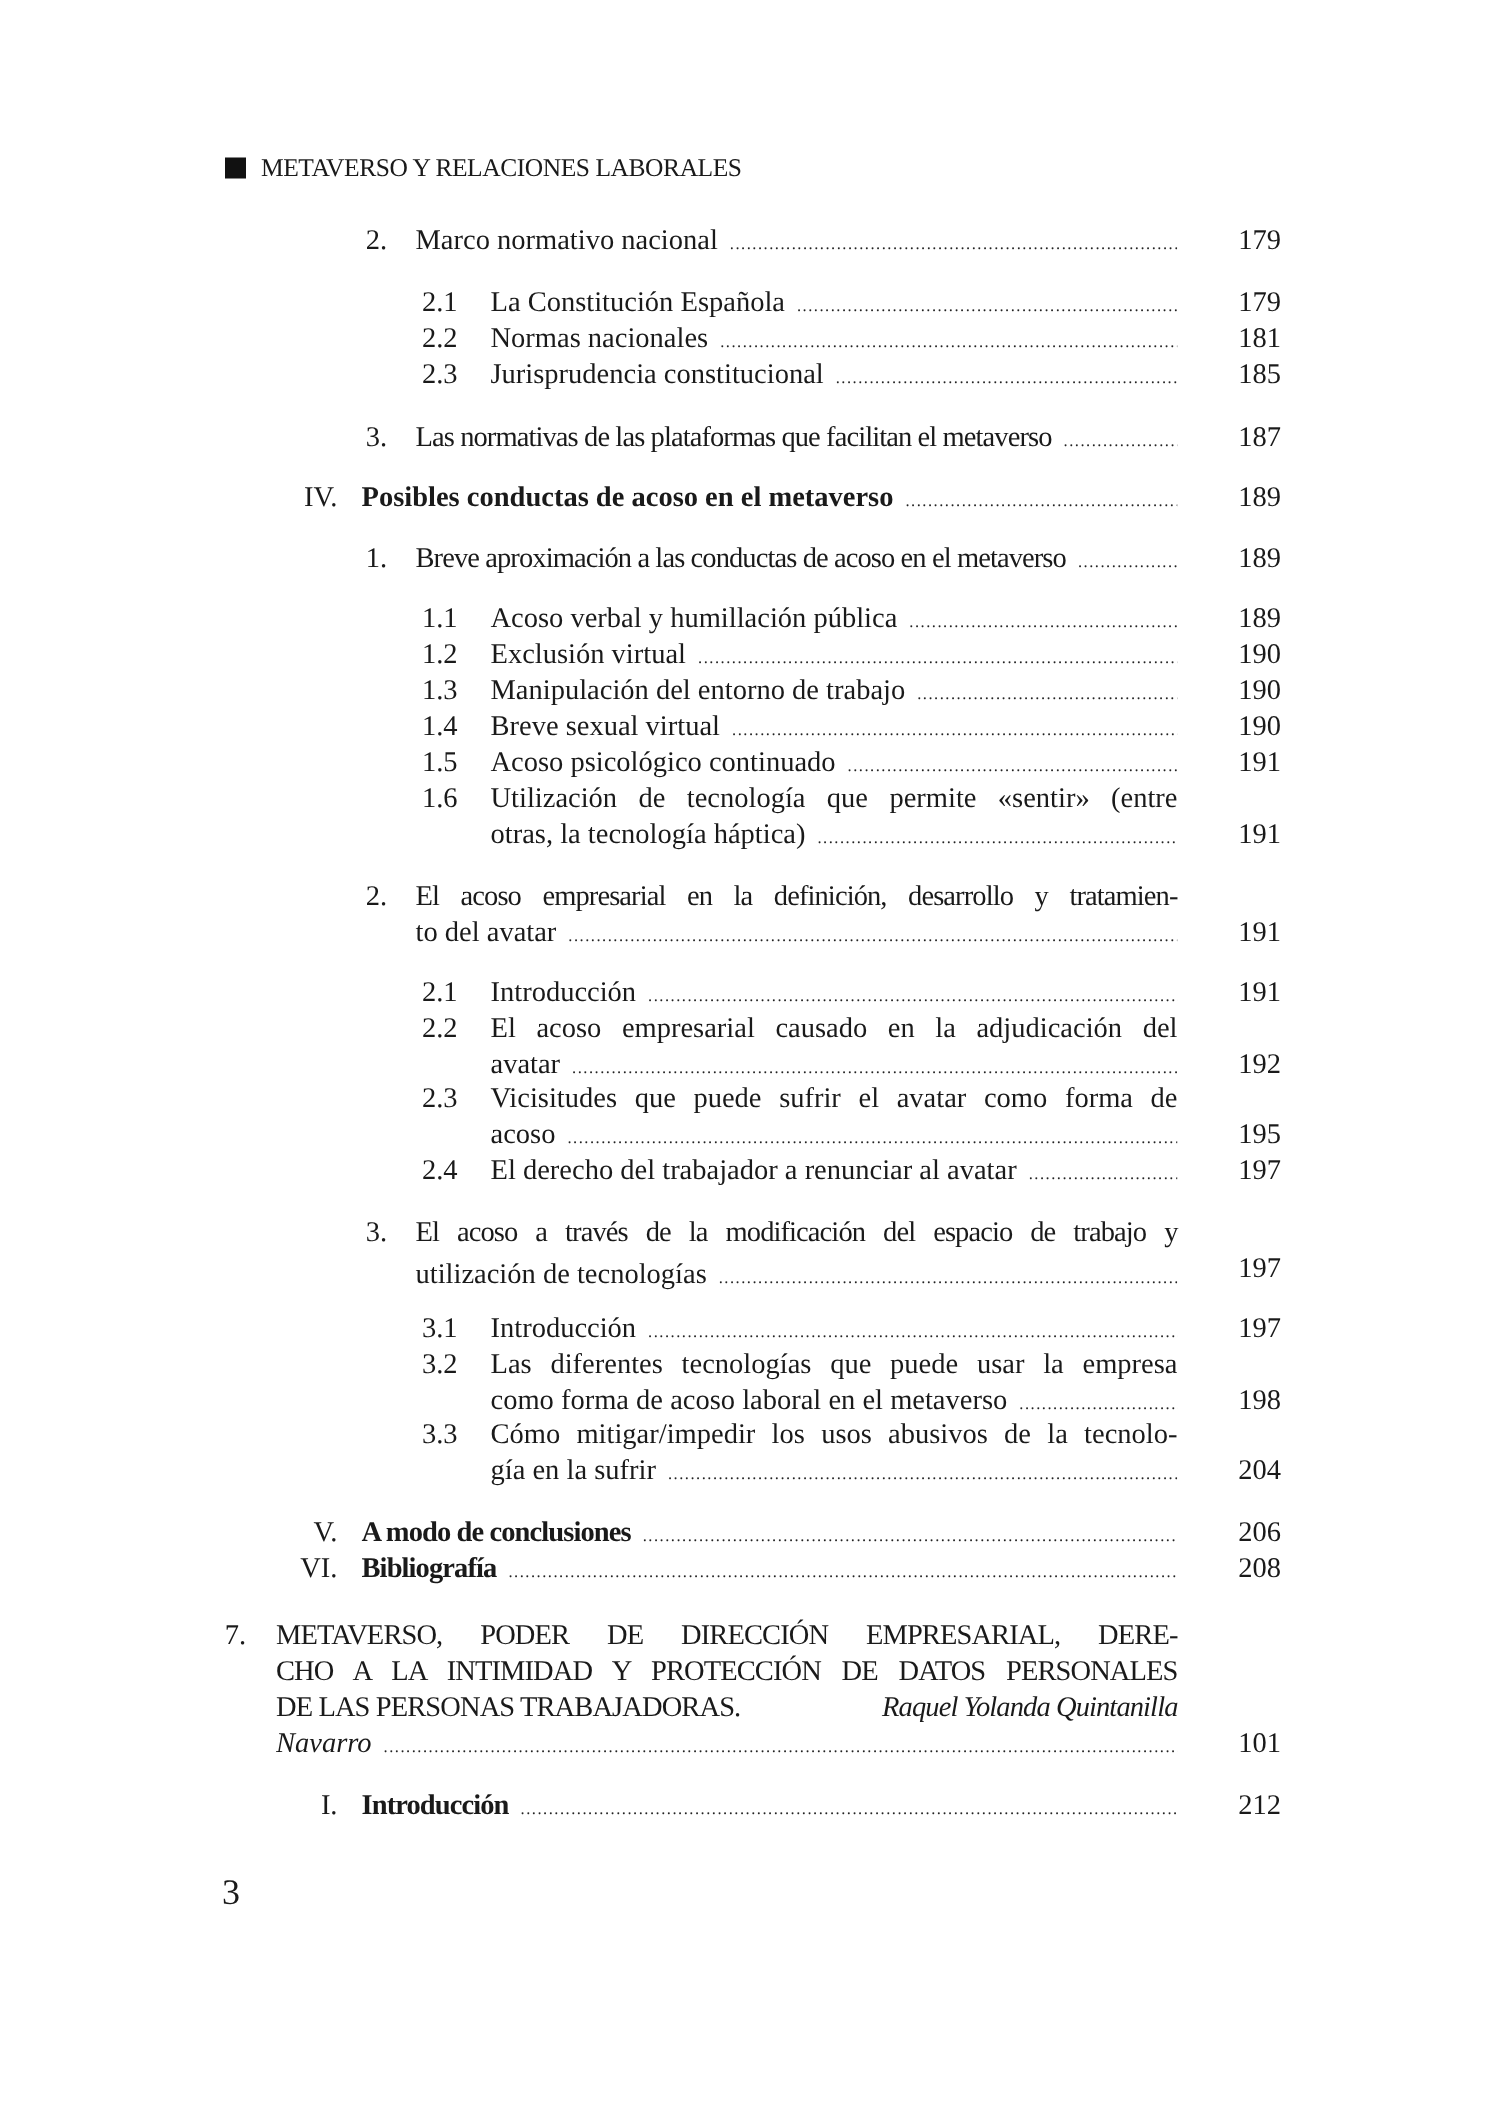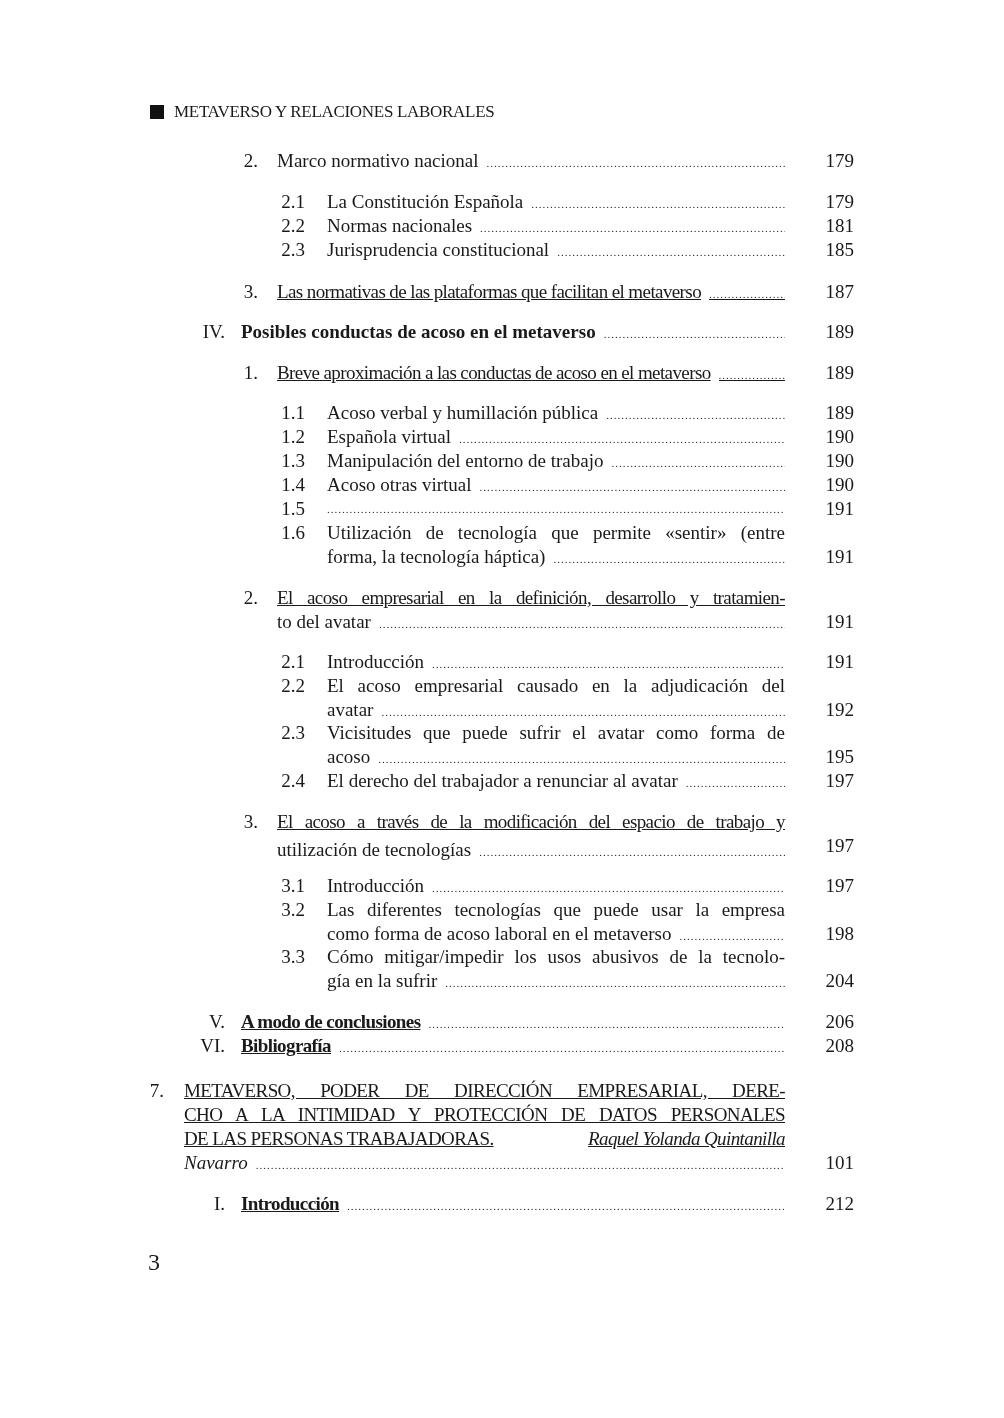--- a/index.html
+++ b/index.html
@@ -11,21 +11,21 @@
   .row { position: absolute; left: 0; width: 1004px; font-size: 19px; line-height: 24px; }
   .num { position: absolute; text-align: right; }
   .txt { position: absolute; text-align: center; }
   .line { display: flex; align-items: baseline; white-space: nowrap; overflow: hidden; }
   .line .t { flex: 0 0 auto; padding-right: 8px; }
   .line .dots { flex: 1 1 auto; overflow: hidden; font-size: 11px; letter-spacing: 1px; color: #222; }
   .line .dots::after { content: "........................................................................................................................................................................................................"; }
   .pg { position: absolute; left: 800px; width: 54px; text-align: right; }
   .bold { font-weight: bold; }
   .ital { font-style: italic; }
-  .narrow { letter-spacing: -0.6px; text-decoration: underline; }
+  .narrow { letter-spacing: -0.6px; }
   .footer { position: absolute; left: 148px; top: 1249px; font-size: 24px; }
 </style>
 </head>
 <body>
 
 <div class="header">
   <div class="sq"></div>
   <div class="title">METAVERSO Y RELACIONES LABORALES</div>
 </div>
 
@@ -94,54 +94,55 @@
   <span class="num" style="left:240px;width:65px">1.1</span>
   <div class="txt line" style="left:327px;width:458px">
       <span class="t">Acoso verbal y humillación pública</span>
       <span class="dots"></span>
     </div>
   <span class="pg">189</span>
 </div>
 <div class="row" style="top:425px">
   <span class="num" style="left:240px;width:65px">1.2</span>
   <div class="txt line" style="left:327px;width:458px">
-      <span class="t">Española virtual</span>
+      <span class="t">Exclusión virtual</span>
       <span class="dots"></span>
     </div>
   <span class="pg">190</span>
 </div>
 <div class="row" style="top:449px">
   <span class="num" style="left:240px;width:65px">1.3</span>
   <div class="txt line" style="left:327px;width:458px">
       <span class="t">Manipulación del entorno de trabajo</span>
       <span class="dots"></span>
     </div>
   <span class="pg">190</span>
 </div>
 <div class="row" style="top:473px">
   <span class="num" style="left:240px;width:65px">1.4</span>
   <div class="txt line" style="left:327px;width:458px">
-      <span class="t">Acoso otras virtual</span>
+      <span class="t">Breve sexual virtual</span>
       <span class="dots"></span>
     </div>
   <span class="pg">190</span>
 </div>
 <div class="row" style="top:497px">
   <span class="num" style="left:240px;width:65px">1.5</span>
   <div class="txt line" style="left:327px;width:458px">
+      <span class="t">Acoso psicológico continuado</span>
       <span class="dots"></span>
     </div>
   <span class="pg">191</span>
 </div>
 
 <div class="row" style="top:521px">
   <span class="num" style="left:240px;width:65px">1.6</span>
   <div class="txt" style="left:327px;width:458px;text-align:justify;text-align-last:justify">Utilización de tecnología que permite «sentir» (entre</div>
   <div class="txt line" style="left:327px;top:24px;width:458px">
-      <span class="t">forma, la tecnología háptica)</span>
+      <span class="t">otras, la tecnología háptica)</span>
       <span class="dots"></span>
     </div>
   <span class="pg" style="top:24px">191</span>
 </div>
 
 <div class="row" style="top:586px">
   <span class="num" style="left:200px;width:58px">2.</span>
   <div class="txt narrow" style="left:277px;width:508px;text-align:justify;text-align-last:justify">El acoso empresarial en la definición, desarrollo y tratamien-</div>
   <div class="txt line" style="left:277px;top:24px;width:508px">
       <span class="t">to del avatar</span>

